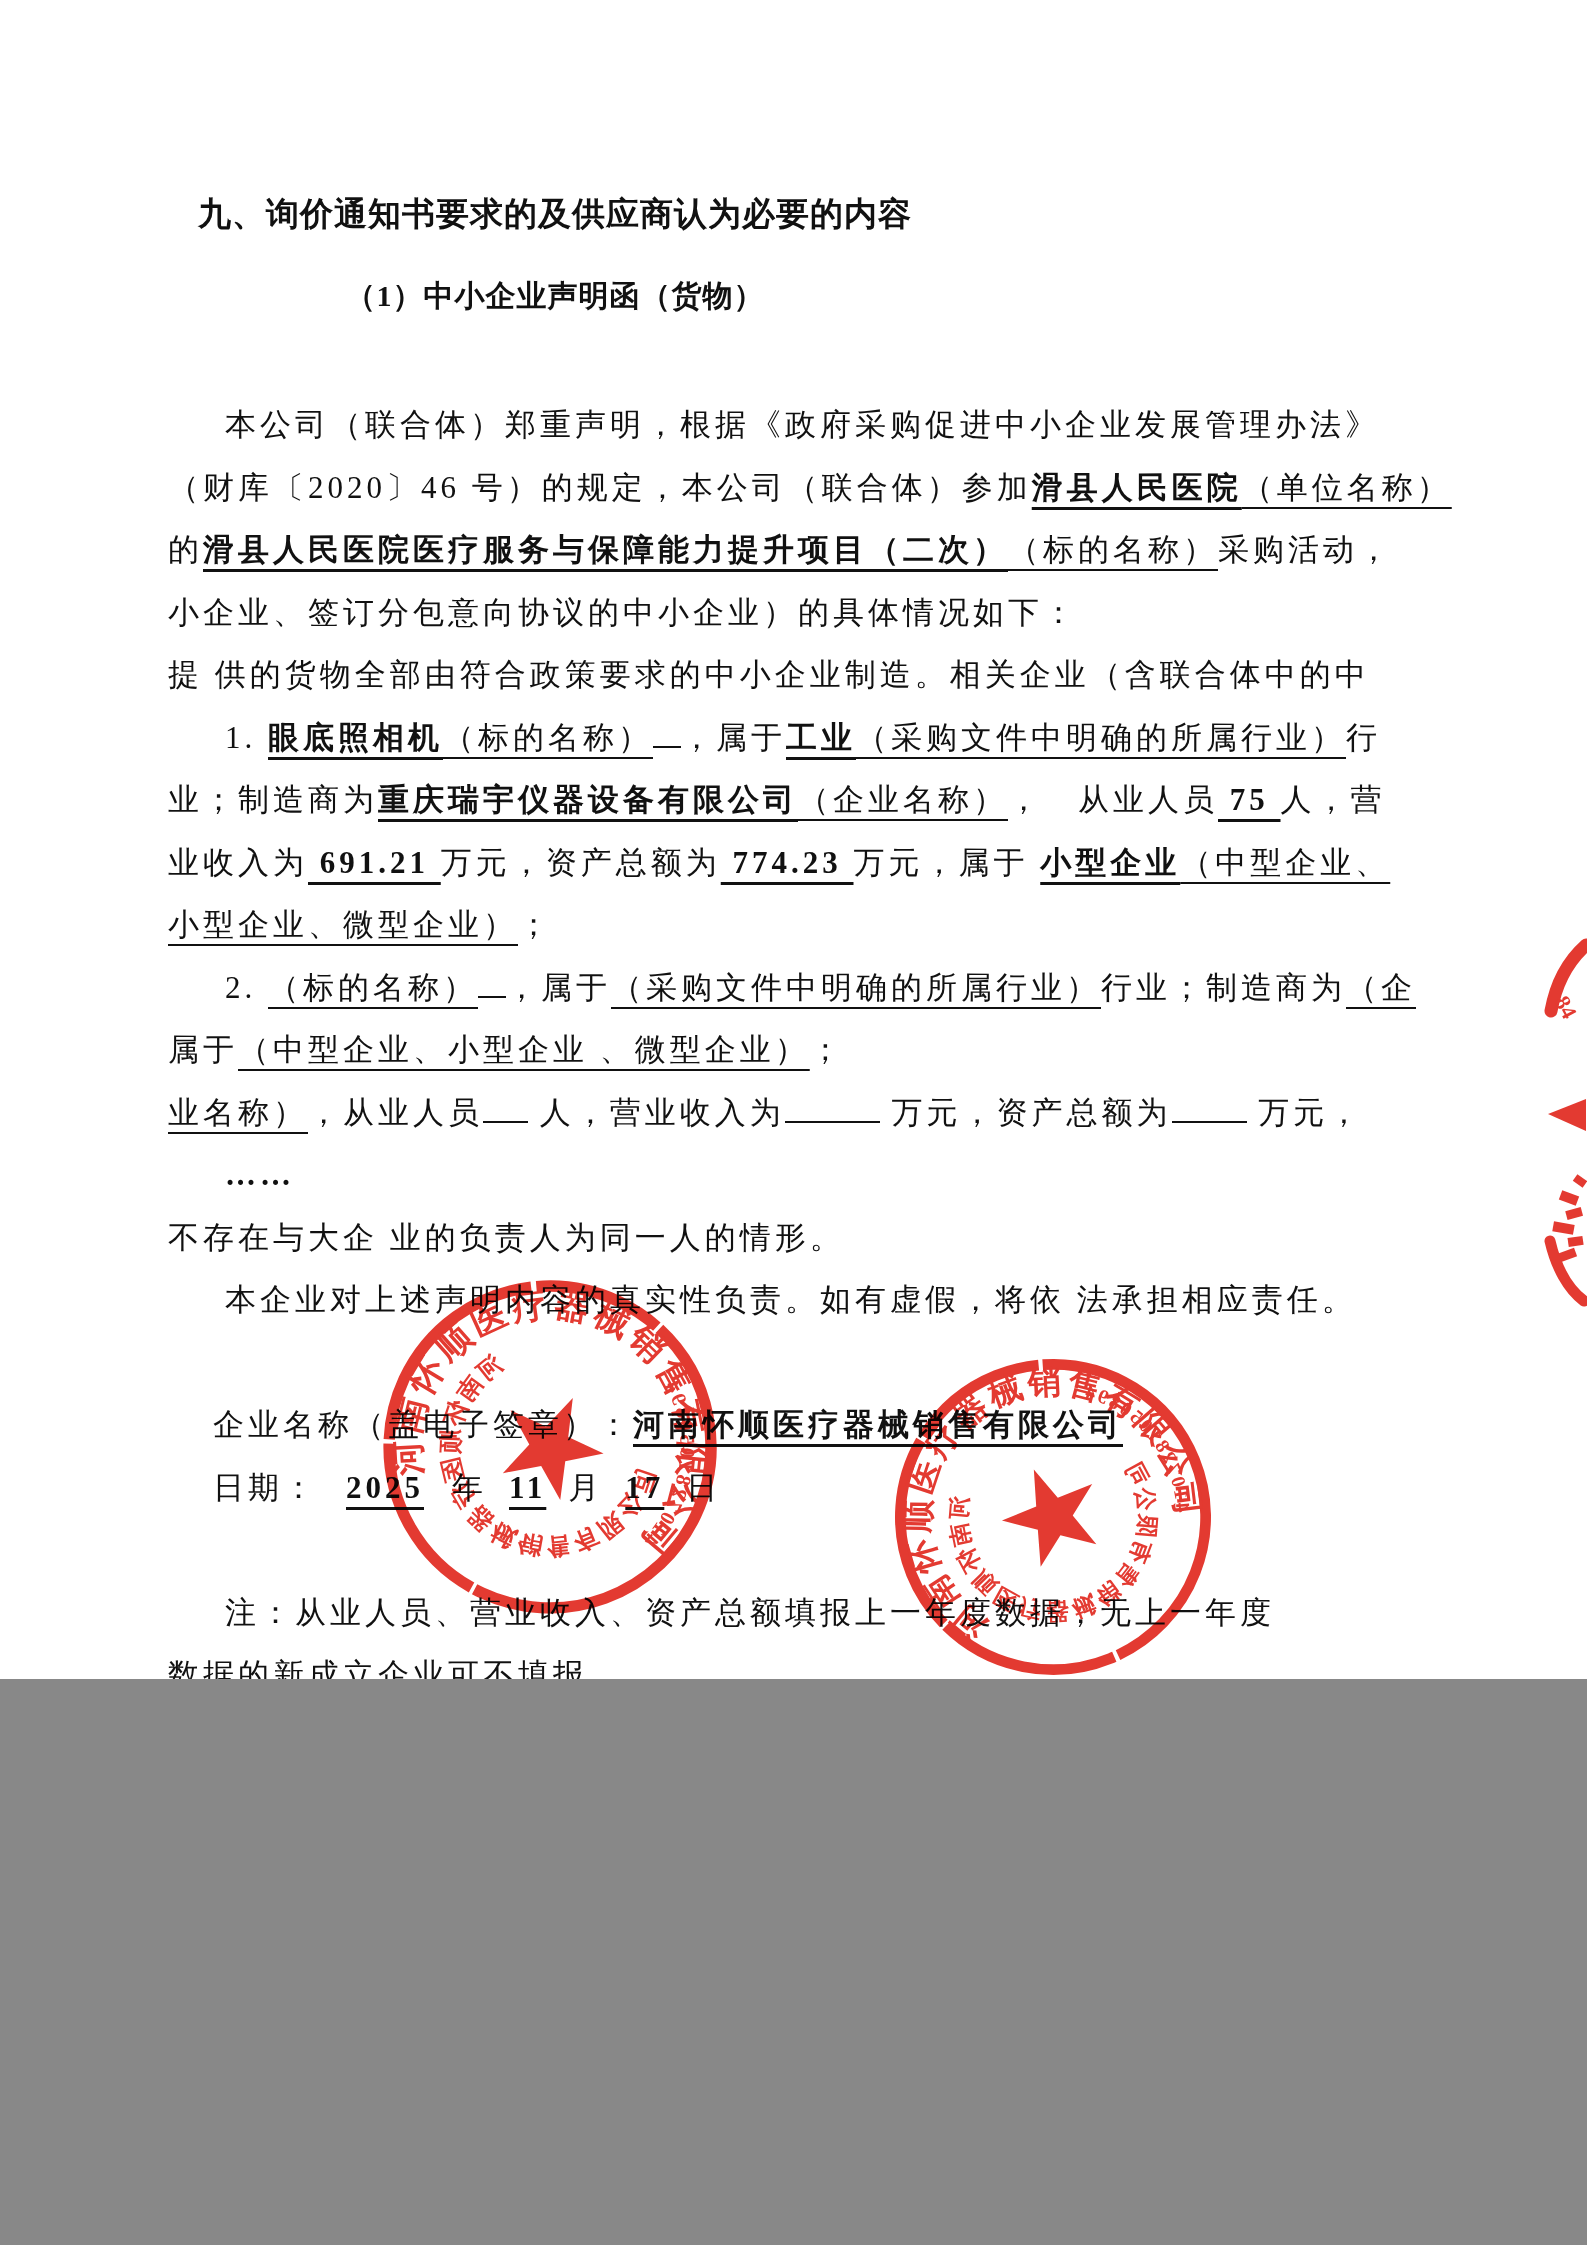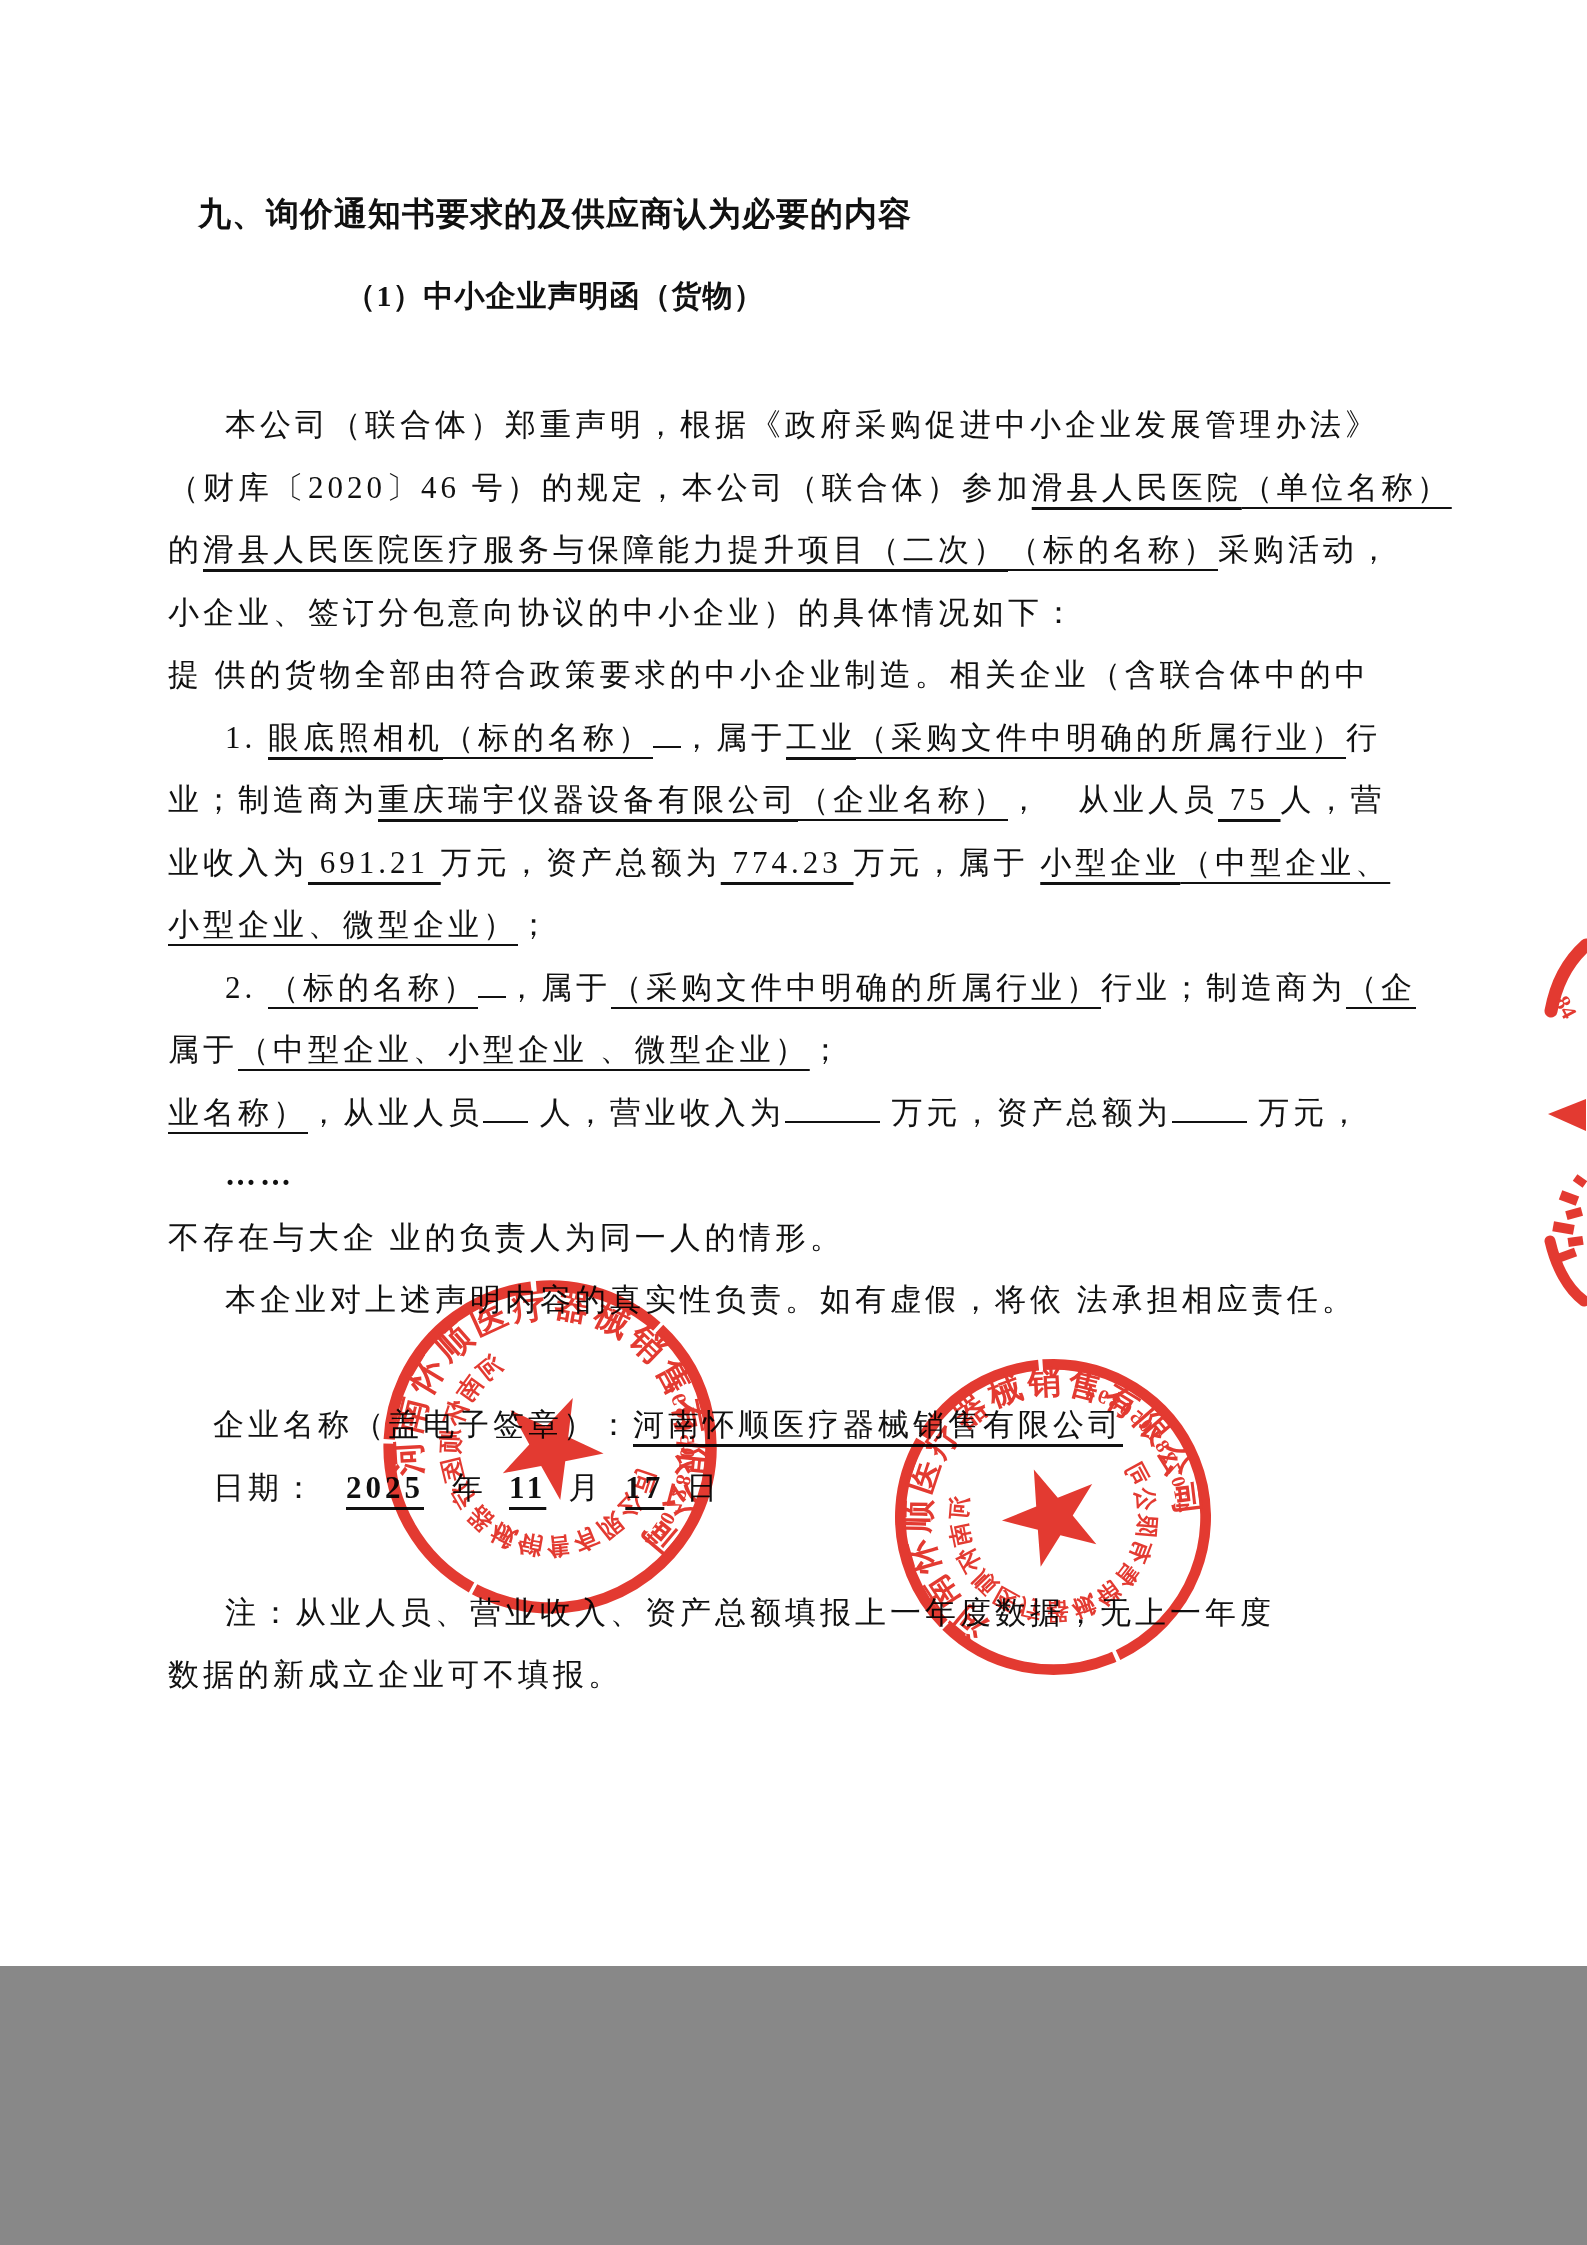--- a/index.html
+++ b/index.html
@@ -1,18 +1,18 @@
 <!DOCTYPE html>
 <html><head>
 <meta charset="utf-8">
 <style>
   html,body{margin:0;padding:0;background:#888;}
   .page{
     position:relative;
-    width:1587px;height:1966px;
+    width:1587px;height:1679px;
     background:#ffffff;
     overflow:hidden;
     font-family:"Liberation Serif","DejaVu Serif",serif;
     color:#111;
   }
   .doc-title{
     position:absolute;left:0;top:192px;width:1110px;text-align:center;
     font-size:33px;font-weight:700;letter-spacing:1px;white-space:nowrap;
   }
   .doc-subtitle{
@@ -22,21 +22,21 @@
   
   .body{
     position:absolute;left:168px;top:394px;width:1300px;
     font-size:31px;letter-spacing:4px;
   }
   .line{height:62.5px;line-height:62.5px;white-space:nowrap;}
   .indent{text-indent:57px;}
   .sig-ind{padding-left:45px;}
   .b{font-weight:700;}
   .u{text-decoration:underline;text-underline-offset:9px;text-decoration-thickness:2.2px;}
-  .bu{font-weight:400;text-decoration:underline;text-underline-offset:9px;text-decoration-thickness:2.6px;}
+  .bu{font-weight:700;text-decoration:underline;text-underline-offset:9px;text-decoration-thickness:2.6px;}
   .blank{display:inline-block;border-bottom:2.2px solid #111;height:1.1em;vertical-align:baseline;}
   .w28{width:28px;} .w45{width:45px;} .w95{width:95px;} .w75{width:75px;}
   .fill{
     font-weight:700;text-decoration:underline;text-underline-offset:9px;
     text-decoration-thickness:2.6px;margin:0 8px;padding:0 14px;
   }
   .fill.year{padding:0 20px;}
   
   .page-number{
     position:absolute;left:0;top:2096px;width:1587px;text-align:left;

